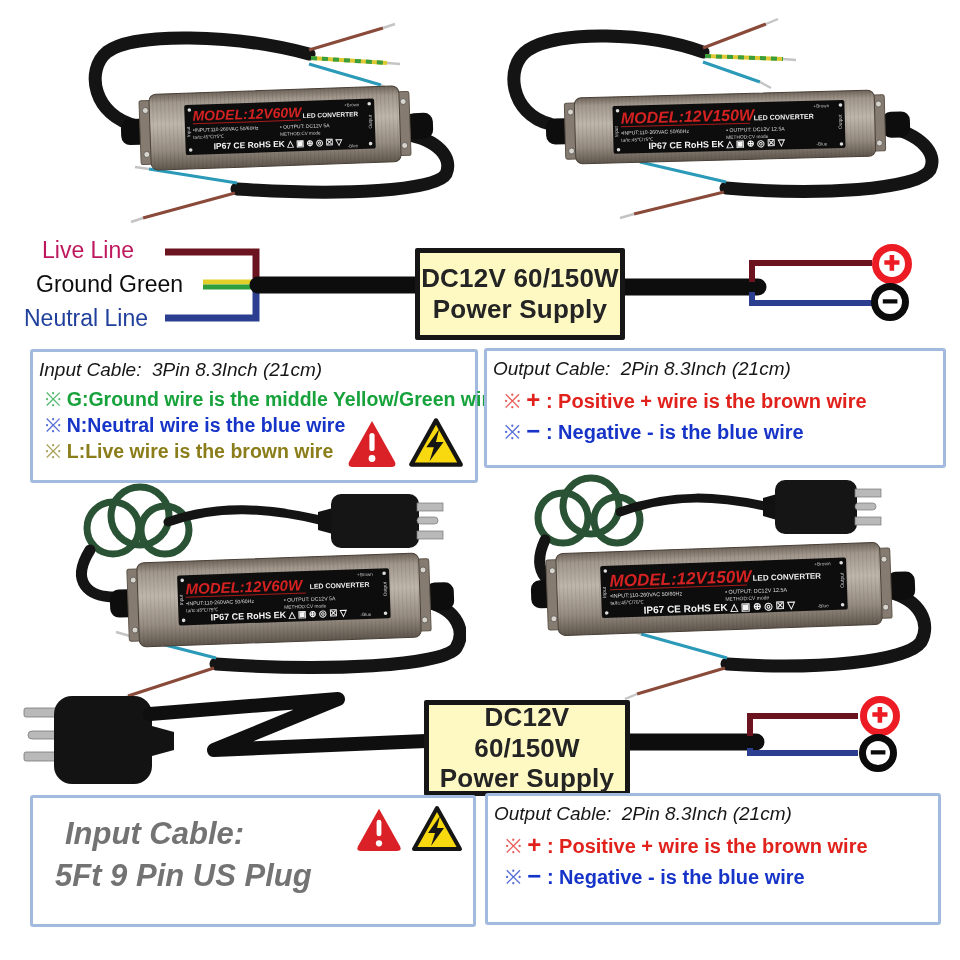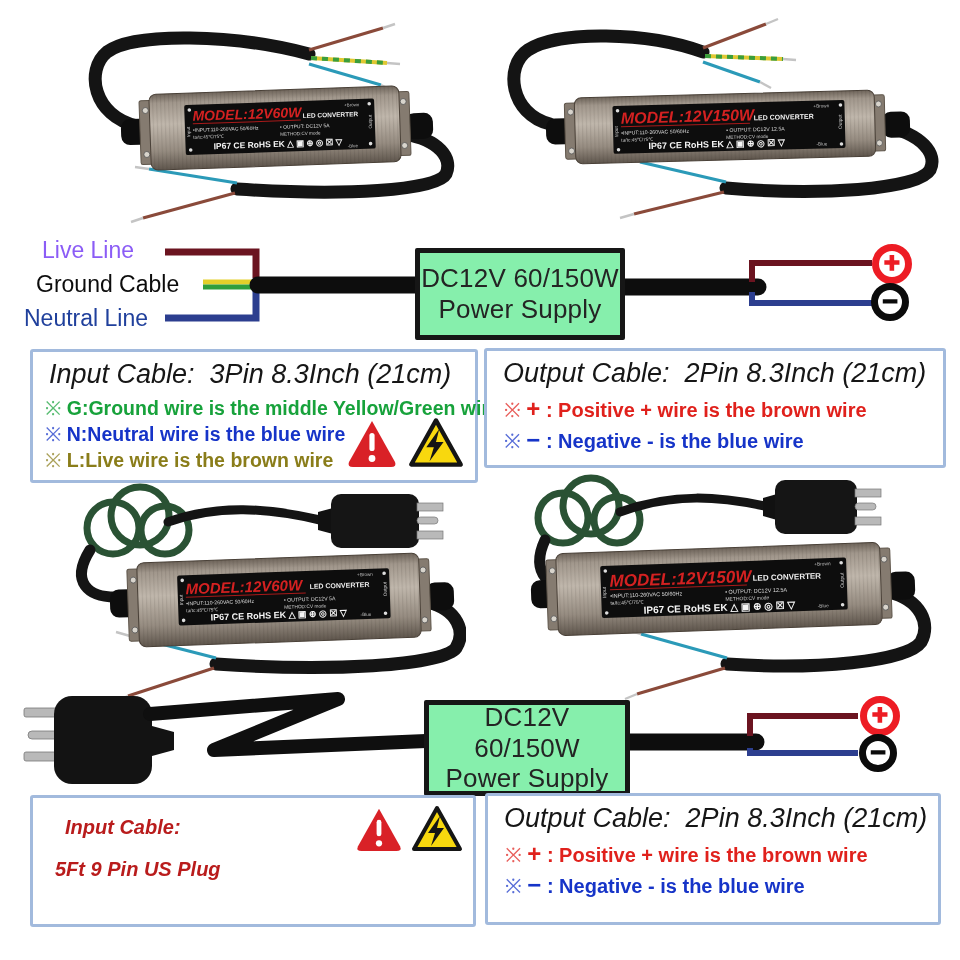--- a/index.html
+++ b/index.html
@@ -1,36 +1,36 @@
 <!DOCTYPE html>
 <html><head>
 <meta charset="utf-8">
 <style>
   html,body{margin:0;padding:0;background:#fff;}
   #stage{position:relative;width:960px;height:960px;background:#ffffff;overflow:hidden;
          font-family:"Liberation Sans",sans-serif;}
   .photo{position:absolute;z-index:1;}
   .overlay{position:absolute;z-index:2;}
-  .dc-box{position:absolute;z-index:3;background:#86efac;border:5px solid #161616;border-radius:2px;
+  .dc-box{position:absolute;z-index:3;background:#fef9c3;border:5px solid #161616;border-radius:2px;
           display:flex;flex-direction:column;align-items:center;justify-content:center;
-          font-size:26px;font-weight:400;color:#242424;line-height:1.18;letter-spacing:.2px;text-align:center;}
+          font-size:26px;font-weight:700;color:#242424;line-height:1.18;letter-spacing:.2px;text-align:center;}
   .term{position:absolute;z-index:3;border-radius:50%;background:#fff;display:flex;align-items:center;justify-content:center;font-weight:900;}
   .term span{line-height:0;margin-top:-2px;}
   .term.plus{width:26px;height:26px;border:7px solid #ed1c24;color:#ed1c24;font-size:27px;-webkit-text-stroke:1.6px #ed1c24;}
   .term.minus{width:24px;height:24px;border:7px solid #0b0b0b;color:#0b0b0b;font-size:26px;-webkit-text-stroke:1.6px #0b0b0b;}
   .wire-label{position:absolute;z-index:3;font-size:23px;font-weight:500;white-space:pre;}
-  .live{color:#8b5cf6;} .groundl{color:#0c0c0c;} .neutral{color:#20409c;}
+  .live{color:#be185d;} .groundl{color:#0c0c0c;} .neutral{color:#20409c;}
   .info-box{position:absolute;z-index:4;background:#fff;border:3px solid #a2badd;border-radius:3px;}
-  .ib-title{white-space:pre;font-style:italic;font-size:27px;color:#161616;margin:7px 0 5px 16px;font-weight:500;}
+  .ib-title{white-space:pre;font-style:italic;font-size:19px;color:#161616;margin:7px 0 5px 6px;font-weight:500;}
   .ib-note{white-space:pre;font-size:19.5px;font-weight:700;margin-left:12px;line-height:26px;}
   .ib-note.out{font-size:20px;line-height:30px;margin-left:17px;}
   .ib-note .marker{opacity:.72;font-weight:400;}
   .ib-note .sym{font-size:24px;font-weight:800;}
   .c-green{color:#17a23b;} .c-olive{color:#8a7d1a;} .c-blue{color:#1634c8;} .c-red{color:#e0211c;}
-  .big-title{position:absolute;font-style:italic;font-weight:700;font-size:20px;color:#b91c1c;white-space:pre;}
+  .big-title{position:absolute;font-style:italic;font-weight:700;font-size:31px;color:#737373;white-space:pre;}
   .warn{position:absolute;}
 </style>
 </head>
 <body>
 
 <div id="stage">
 
   <svg width="0" height="0" style="position:absolute" aria-hidden="true">
     <defs>
       <linearGradient id="alu" x1="0" y1="0" x2="0" y2="1">
@@ -131,21 +131,21 @@
       <text x="228" y="133" font-size="4.8" fill="#ccc">METHOD:CV mode</text>
       <text x="150" y="141" font-size="9" font-weight="bold" fill="#f5f5f5">IP67 CE RoHS EK △ ▣ ⊕ ◎ ☒ ▽</text>
       <text transform="rotate(-90 120 128)" x="120" y="128" font-size="4.8" fill="#ccc">Input</text>
       <text transform="rotate(-90 344 126)" x="344" y="126" font-size="4.8" fill="#ccc">Output</text>
       <text x="316" y="104" font-size="4.6" fill="#bbb">+Brown</text>
       <text x="318" y="142" font-size="4.6" fill="#bbb">-Blue</text>
     </g>
   </svg>
 
   <div class="wire-label live" style="left:42px;top:237px">Live Line</div>
-  <div class="wire-label groundl" style="left:36px;top:271px">Ground Cable</div>
+  <div class="wire-label groundl" style="left:36px;top:271px">Ground Green</div>
   <div class="wire-label neutral" style="left:24px;top:305px">Neutral Line</div>
   <svg class="overlay" style="left:0;top:230px" width="960" height="120" viewBox="0 0 960 120">
     <path d="M165,22 L256,22 L256,48" fill="none" stroke="#6b1420" stroke-width="7"></path>
     <path d="M203,52 L266,52" fill="none" stroke="#e3cf2a" stroke-width="5"></path>
     <path d="M203,57 L266,57" fill="none" stroke="#2f9e3c" stroke-width="5"></path>
     <path d="M165,88 L256,88 L256,60" fill="none" stroke="#2c3e8f" stroke-width="7"></path>
     <path d="M258,55 L418,55" fill="none" stroke="#0d0d0d" stroke-width="17" stroke-linecap="round"></path>
     <path d="M620,57 L758,57" fill="none" stroke="#0d0d0d" stroke-width="17" stroke-linecap="round"></path>
     <path d="M752,52 L752,33 L872,33" fill="none" stroke="#6b1420" stroke-width="6"></path>
     <path d="M752,62 L752,73 L872,73" fill="none" stroke="#2c3e8f" stroke-width="6"></path>

